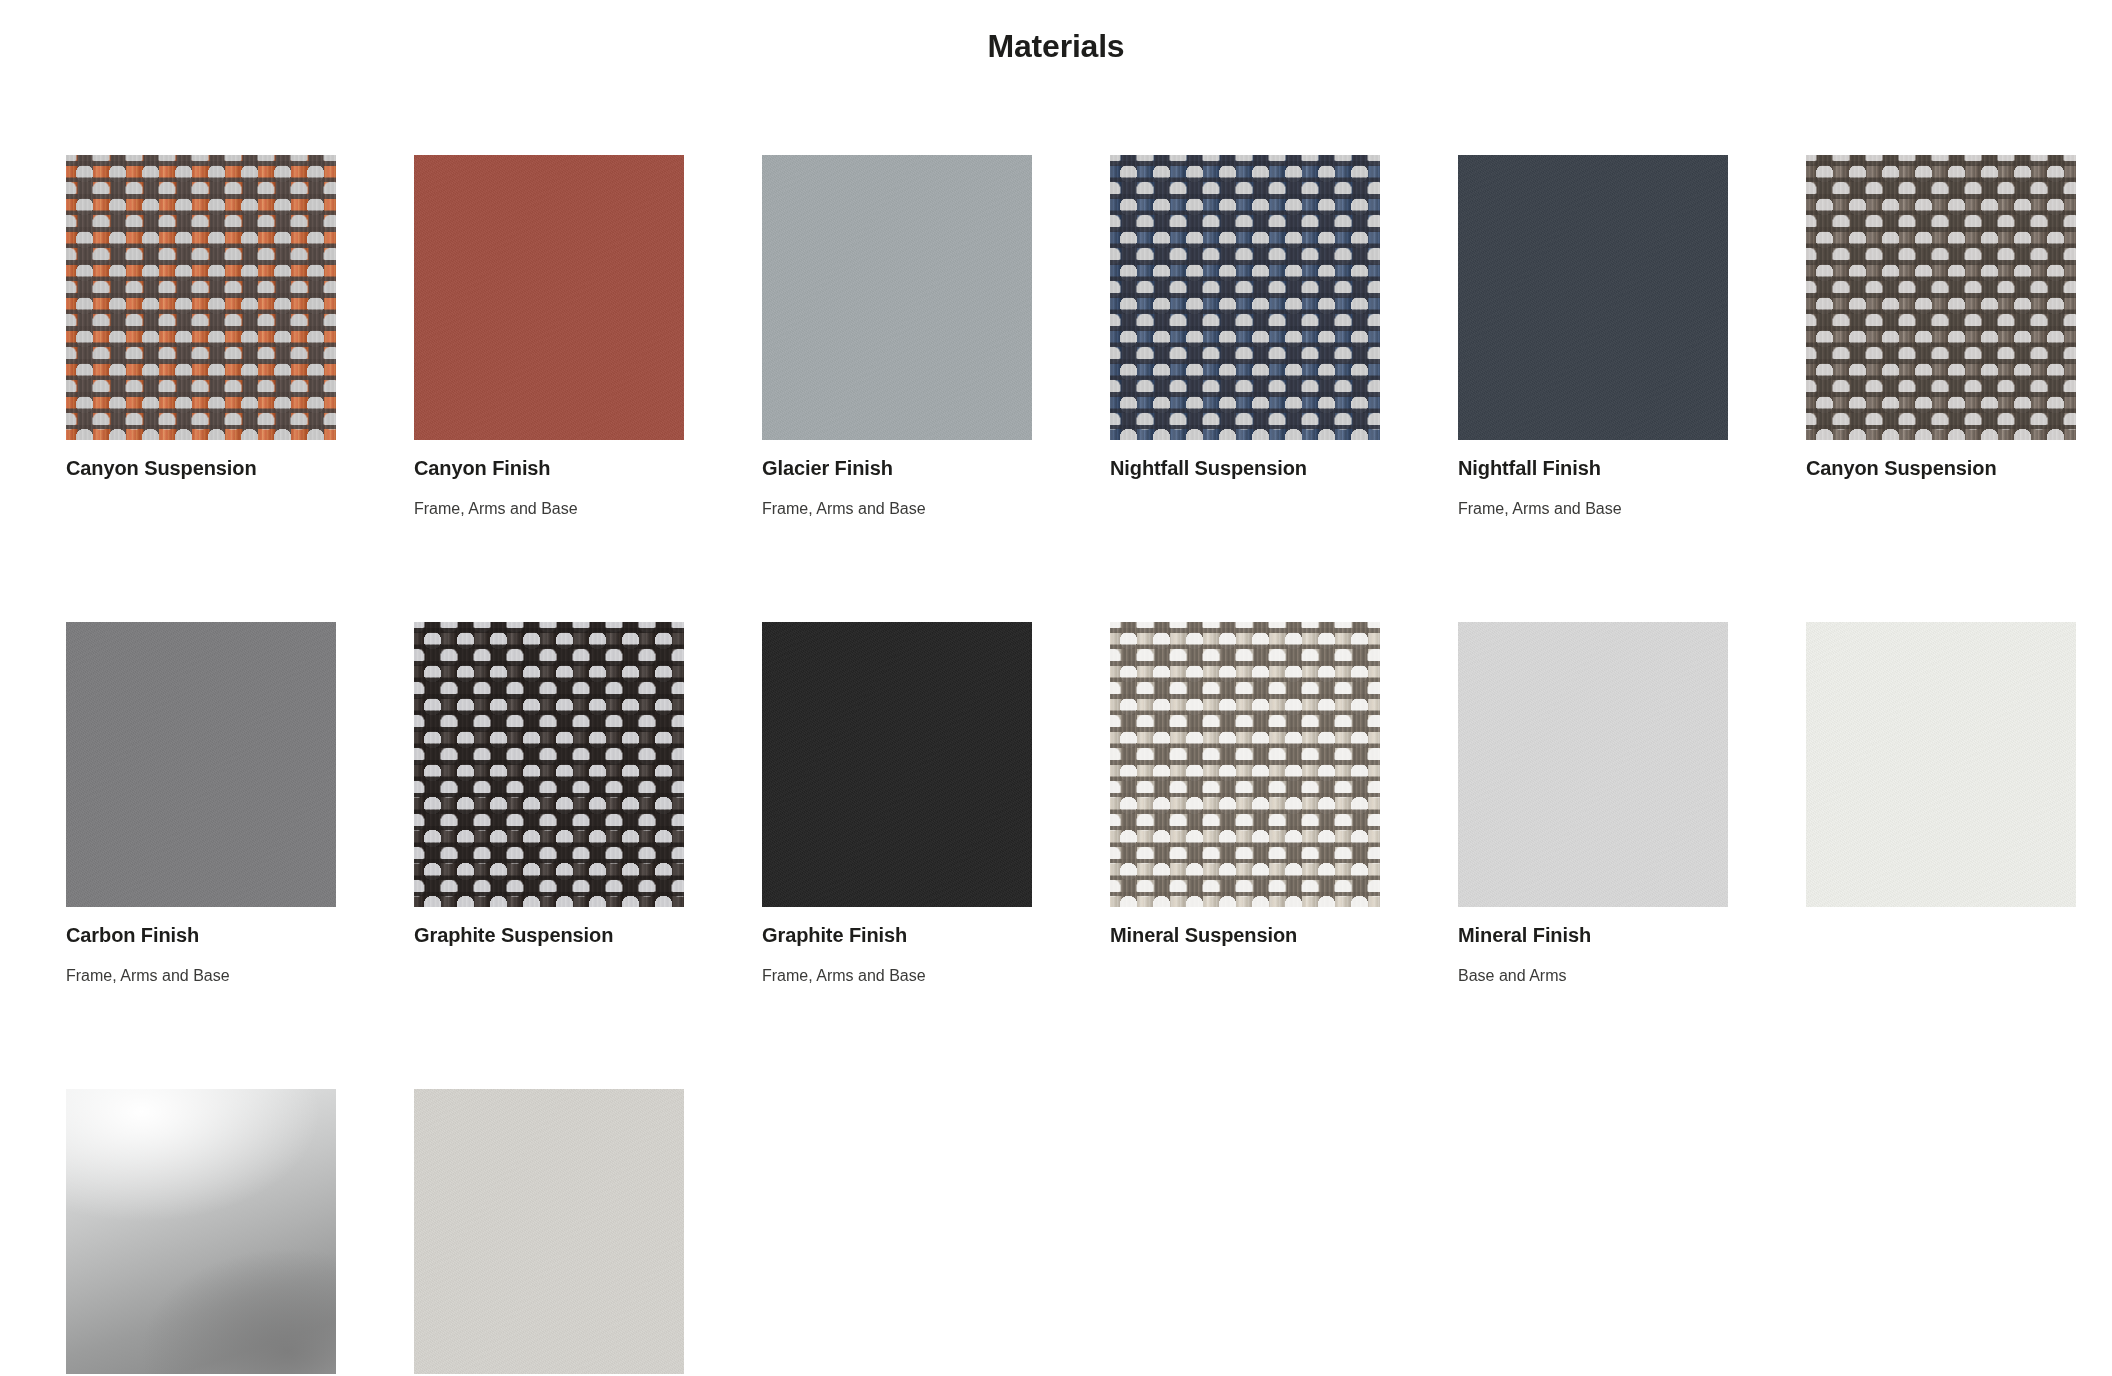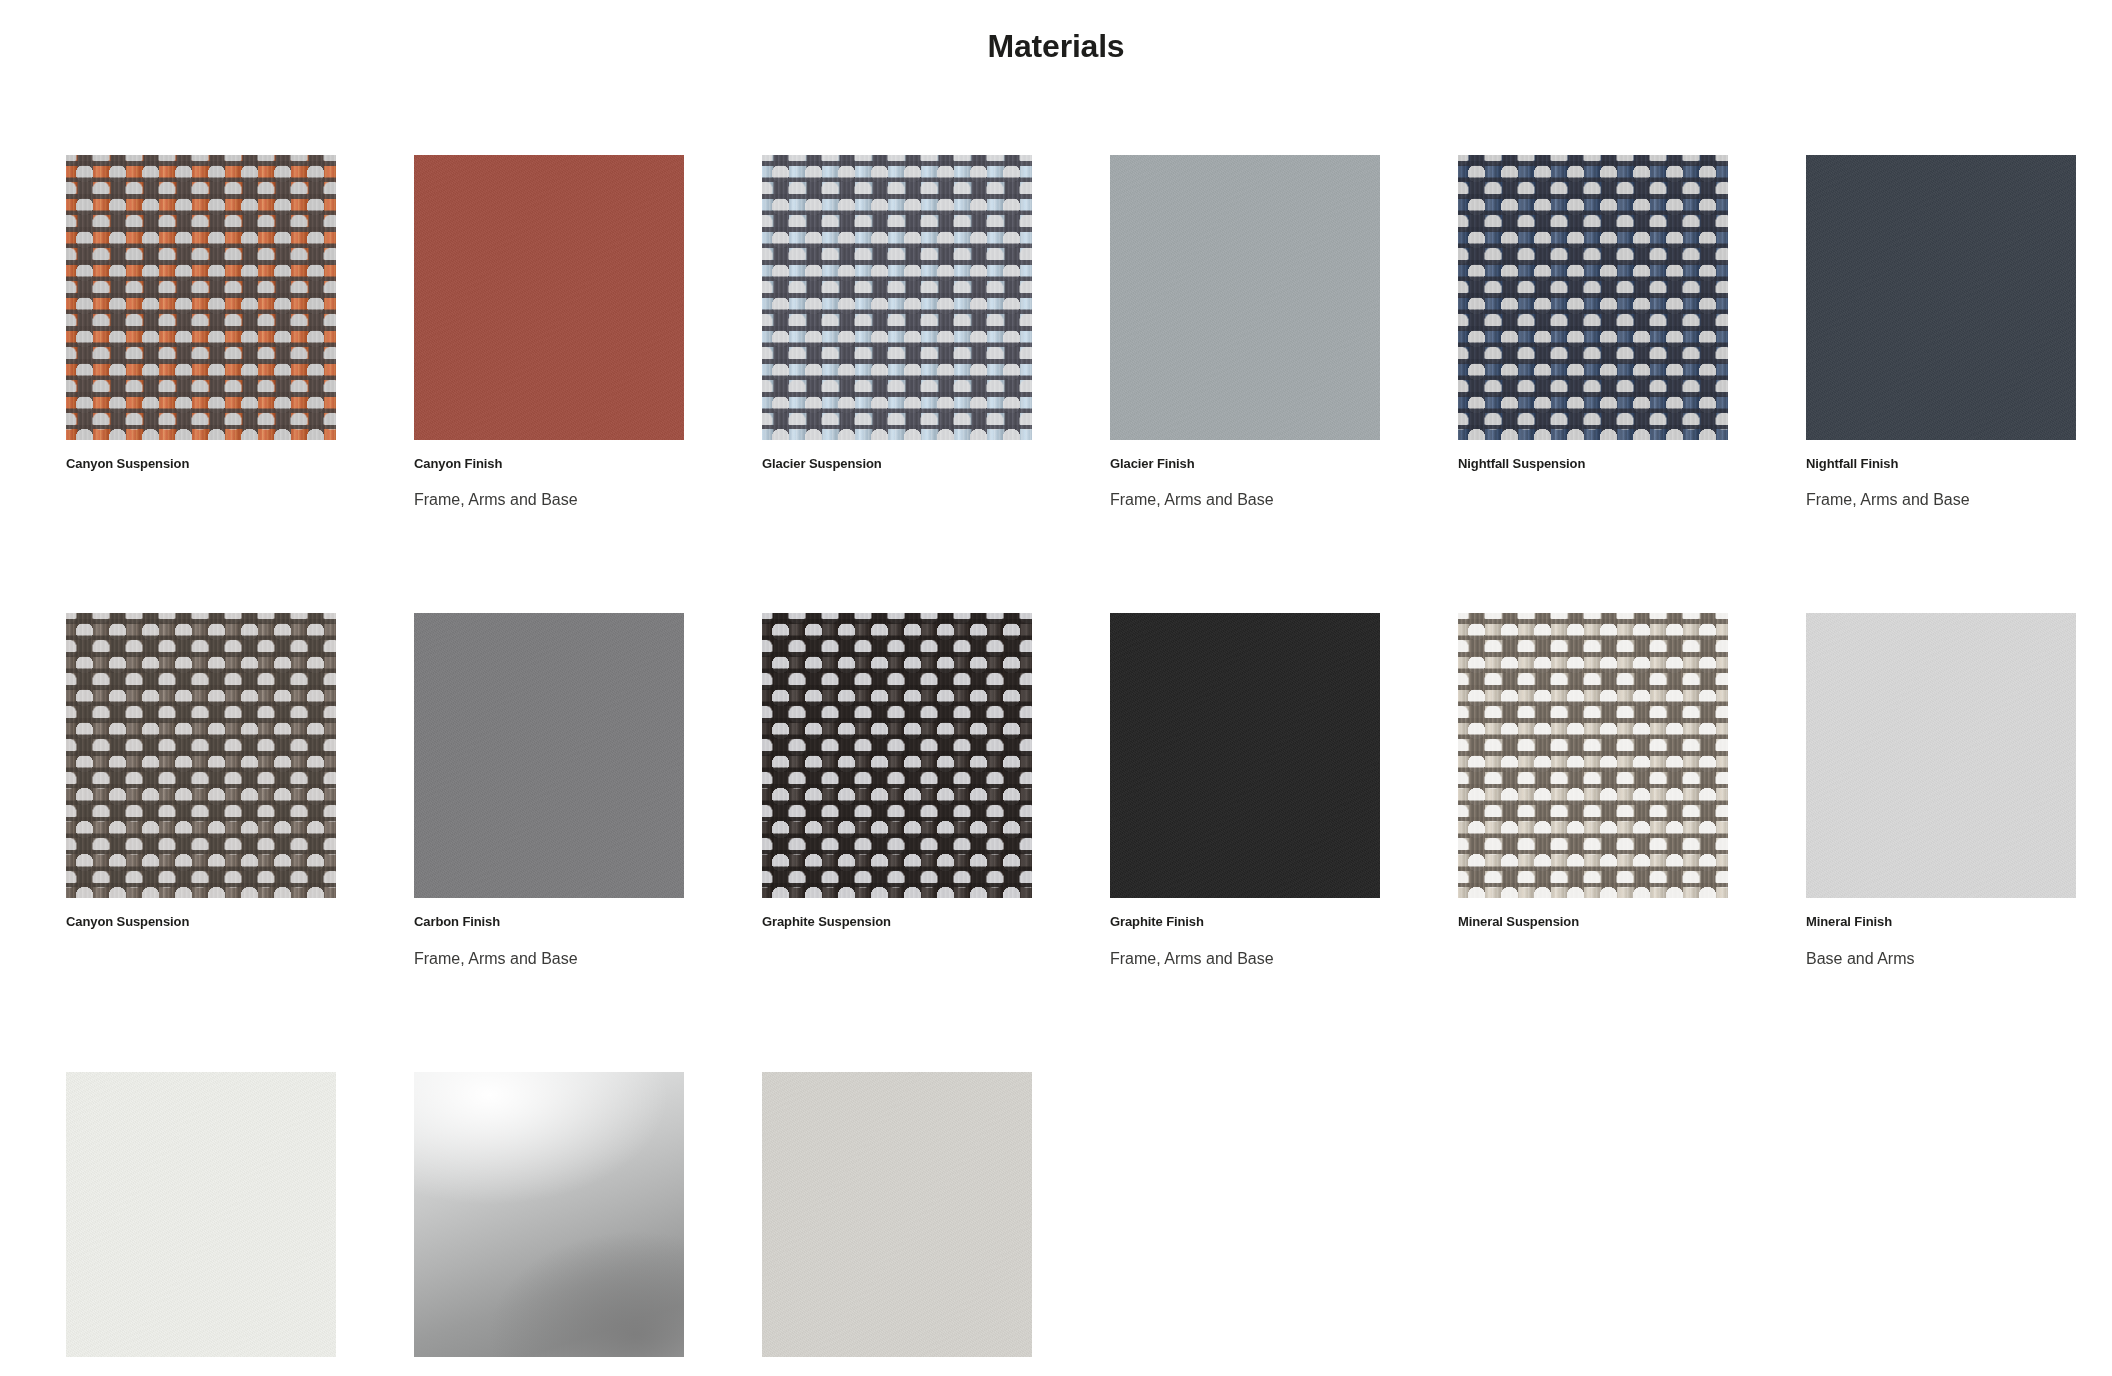--- a/index.html
+++ b/index.html
@@ -61,21 +61,21 @@
 
   .swatch {
     width: 270px;
     height: 285px;
     position: relative;
     overflow: hidden;
     background: #cfcfcf;
   }
 
   .material-name {
-    font-size: 13px;
+    font-size: 20px;
     font-weight: 700;
     color: #1d1d1b;
     margin-top: 16px;
     line-height: 1.25;
     letter-spacing: -0.1px;
   }
   .material-parts {
     font-size: 16px;
     font-weight: 400;
     color: #3a3a38;
@@ -209,34 +209,20 @@
         <div class="swatch">
           <div class="solid" style="background: rgb(160, 79, 66);">
             <div class="grain"></div>
           </div>
         </div>
         <div class="material-name">Canyon Finish</div>
         <div class="material-parts">Frame, Arms and Base</div>
       </div>
       <div class="material-card">
         <div class="swatch">
-          <div class="mesh-blur">
-            <div class="mesh" style="--thread: #b6c7d4; --thread-lt: #d0e1ee; --thread-dk: #9eafbc; --hole: #d7d8da; --weft: #4b4b55; --gap: #51515b;">
-              <div class="warp"></div>
-              <div class="holes"></div>
-              <div class="weft"></div>
-              <div class="fibre"></div>
-            </div>
-          </div>
-        </div>
-        <div class="material-name">Glacier Suspension</div>
-        <div class="material-parts"></div>
-      </div>
-      <div class="material-card">
-        <div class="swatch">
           <div class="solid" style="background: rgb(162, 169, 172);">
             <div class="grain"></div>
           </div>
         </div>
         <div class="material-name">Glacier Finish</div>
         <div class="material-parts">Frame, Arms and Base</div>
       </div>
       <div class="material-card">
         <div class="swatch">
           <div class="mesh-blur">

